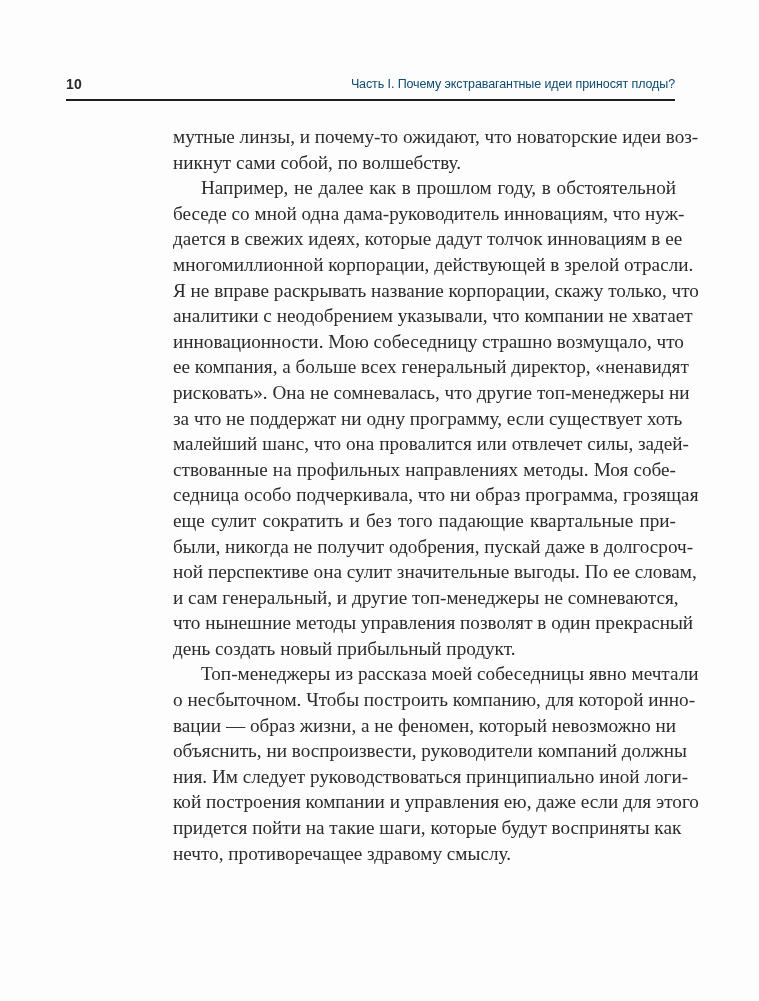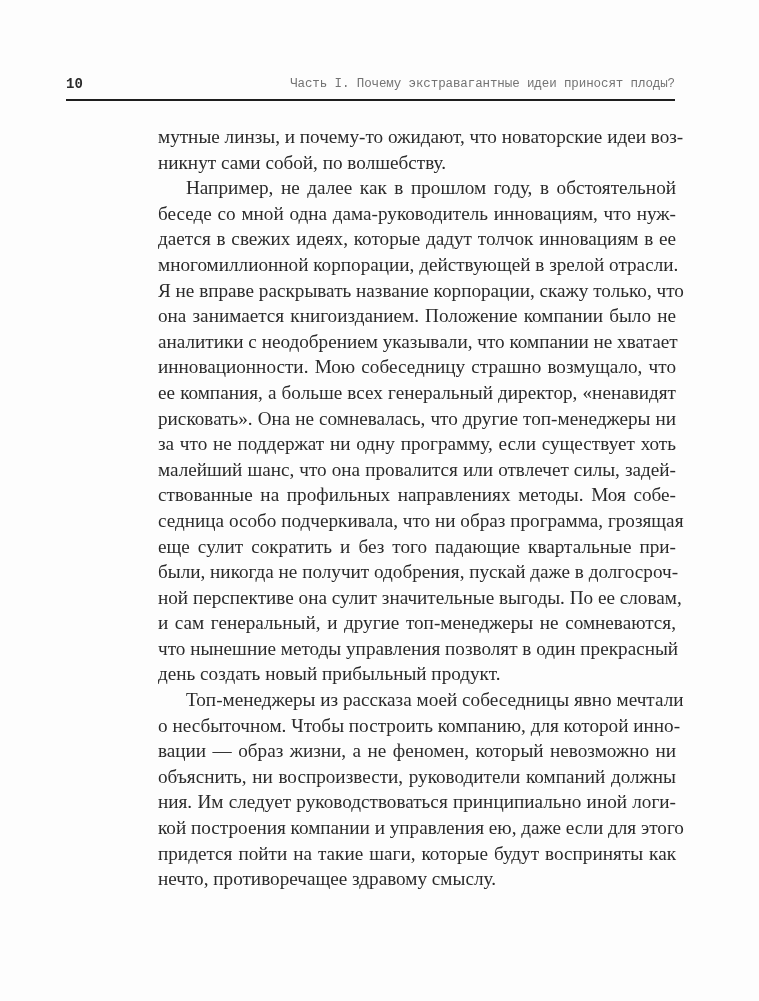--- a/index.html
+++ b/index.html
@@ -18,37 +18,37 @@
     position: absolute;
     left: 0; top: 0;
     width: 759px; height: 1001px;
   }
   .running-header {
     position: absolute;
     left: 66px;
     top: 76px;
     width: 609px;
     height: 20px;
-    font-family: Liberation Mono, monospace;
+    font-family: Liberation Sans, sans-serif;
     color: #2a2a2a;
   }
   .page-number {
     position: absolute;
     left: 0;
     top: 0;
     font-size: 14px;
     font-weight: bold;
     letter-spacing: 0.2px;
   }
   .chapter-title {
     position: absolute;
     right: 0;
     top: 1px;
     font-size: 12.5px;
-    color: #737373;
+    color: #0c4a6e;
     white-space: nowrap;
     letter-spacing: -0.1px;
   }
   .header-rule {
     position: absolute;
     left: 66px;
     top: 99px;
     width: 609px;
     height: 2px;
     background: #1e1e1e;
@@ -62,20 +62,21 @@
     font-size: 19.2px;
     line-height: 25.6px;
     color: #2b2b2b;
   }
   .line {
     display: block;
     white-space: nowrap;
     text-align: justify;
     text-align-last: justify;
     height: 25.6px;
+    margin-left: 15px;
   }
   .line.last {
     text-align-last: left;
   }
   .line.indent {
     padding-left: 28px;
   }
 </style>
 </head>
 <body>
@@ -91,21 +92,20 @@
   <div class="body-text">
 
     <span class="line">мутные линзы, и почему-то ожидают, что новаторские идеи воз-</span>
     <span class="line last">никнут сами собой, по волшебству.</span>
 
     <span class="line indent">Например, не далее как в прошлом году, в обстоятельной</span>
     <span class="line">беседе со мной одна дама-руководитель инновациям, что нуж-</span>
     <span class="line">дается в свежих идеях, которые дадут толчок инновациям в ее</span>
     <span class="line">многомиллионной корпорации, действующей в зрелой отрасли.</span>
     <span class="line">Я не вправе раскрывать название корпорации, скажу только, что</span>
-    <span class="line">она занимается книгоизданием. Положение компании было не</span>
     <span class="line">аналитики с неодобрением указывали, что компании не хватает</span>
     <span class="line">инновационности. Мою собеседницу страшно возмущало, что</span>
     <span class="line">ее компания, а больше всех генеральный директор, «ненавидят</span>
     <span class="line">рисковать». Она не сомневалась, что другие топ-менеджеры ни</span>
     <span class="line">за что не поддержат ни одну программу, если существует хоть</span>
     <span class="line">малейший шанс, что она провалится или отвлечет силы, задей-</span>
     <span class="line">ствованные на профильных направлениях методы. Моя собе-</span>
     <span class="line">седница особо подчеркивала, что ни образ программа, грозящая</span>
     <span class="line">еще сулит сократить и без того падающие квартальные при-</span>
     <span class="line">были, никогда не получит одобрения, пускай даже в долгосроч-</span>

